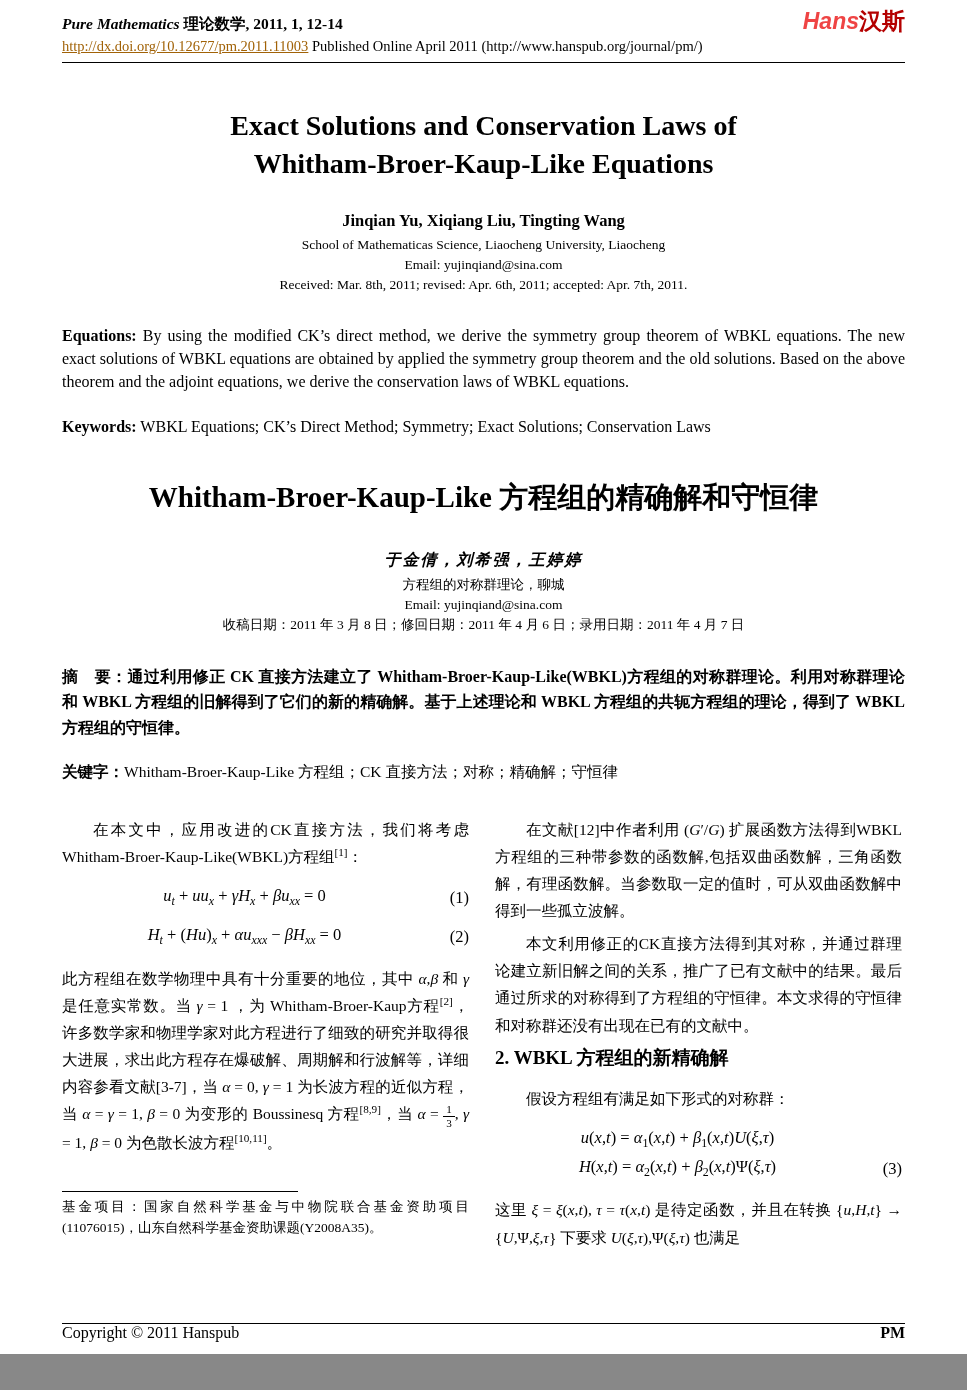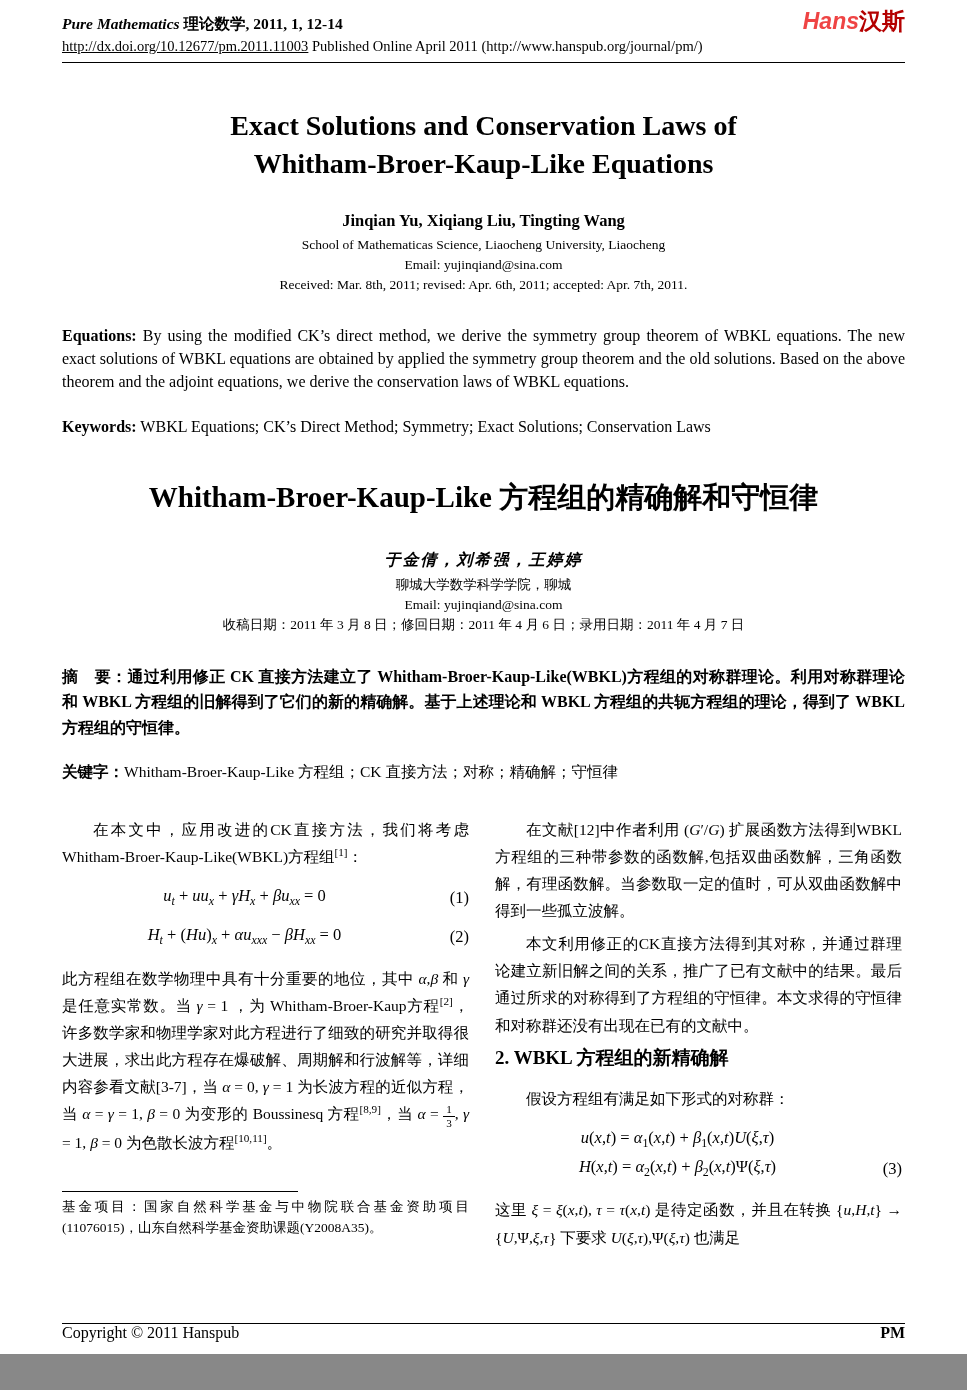--- a/index.html
+++ b/index.html
@@ -15,21 +15,21 @@
     overflow:hidden;
   }
   
   .header-top{display:flex;justify-content:space-between;align-items:flex-start;}
   .journal-line{font-size:15.5px;font-weight:bold;padding-top:4px;}
   .journal-name{font-style:italic;}
   .logo{font-size:23px;font-weight:bold;white-space:nowrap;line-height:1;}
   .logo-hans{color:#ef4444;font-style:italic;font-family:"Liberation Sans","DejaVu Sans",sans-serif;font-weight:800;}
   .logo-hanzi{color:#b40000;font-family:"Liberation Sans","DejaVu Sans",sans-serif;}
   .header-line2{font-size:14.5px;margin-top:3px;}
-  .doi-link{color:#000000;text-decoration:underline;cursor:pointer;}
+  .doi-link{color:#a16207;text-decoration:underline;cursor:pointer;}
   .header-rule{border:0;border-top:1.6px solid #000;margin:7px 0 0 0;}
   
   .title-en{margin-top:44px;text-align:center;font-size:28px;font-weight:bold;line-height:1.35;}
   .authors-en{margin-top:28px;text-align:center;font-size:16.5px;font-weight:bold;}
   .affil{margin-top:4px;text-align:center;font-size:13.5px;line-height:1.5;}
   .affil div{margin:0;}
   .abstract-en{margin-top:30px;font-size:16px;line-height:1.42;text-align:justify;}
   .bold{font-weight:bold;}
   .keywords-en{margin-top:22px;font-size:16px;line-height:1.4;text-align:justify;}
   
@@ -90,21 +90,21 @@
     <span class="bold">Equations:</span><span> By using the modified CK’s direct method, we derive the symmetry group theorem of WBKL equations. The new exact solutions of WBKL equations are obtained by applied the symmetry group theorem and the old solutions. Based on the above theorem and the adjoint equations, we derive the conservation laws of WBKL equations.</span>
   </div>
 
   <div class="keywords-en">
     <span class="bold">Keywords:</span><span> WBKL Equations; CK’s Direct Method; Symmetry; Exact Solutions; Conservation Laws</span>
   </div>
 
   <div class="title-zh">Whitham-Broer-Kaup-Like 方程组的精确解和守恒律</div>
   <div class="authors-zh">于金倩，刘希强，王婷婷</div>
   <div class="affil">
-    <div>聊城大学数学科学学院，聊城</div>
+    <div>方程组的对称群理论，聊城</div>
     <div>Email: yujinqiand@sina.com</div>
     <div>收稿日期：2011 年 3 月 8 日；修回日期：2011 年 4 月 6 日；录用日期：2011 年 4 月 7 日</div>
   </div>
 
   <div class="abstract-zh">
     <span>摘　要：</span><span>通过利用修正 CK 直接方法建立了 Whitham-Broer-Kaup-Like(WBKL)方程组的对称群理论。利用对称群理论和 WBKL 方程组的旧解得到了它们的新的精确解。基于上述理论和 WBKL 方程组的共轭方程组的理论，得到了 WBKL 方程组的守恒律。</span>
   </div>
 
   <div class="keywords-zh">
     <span class="bold">关键字：</span><span>Whitham-Broer-Kaup-Like 方程组；CK 直接方法；对称；精确解；守恒律</span>

